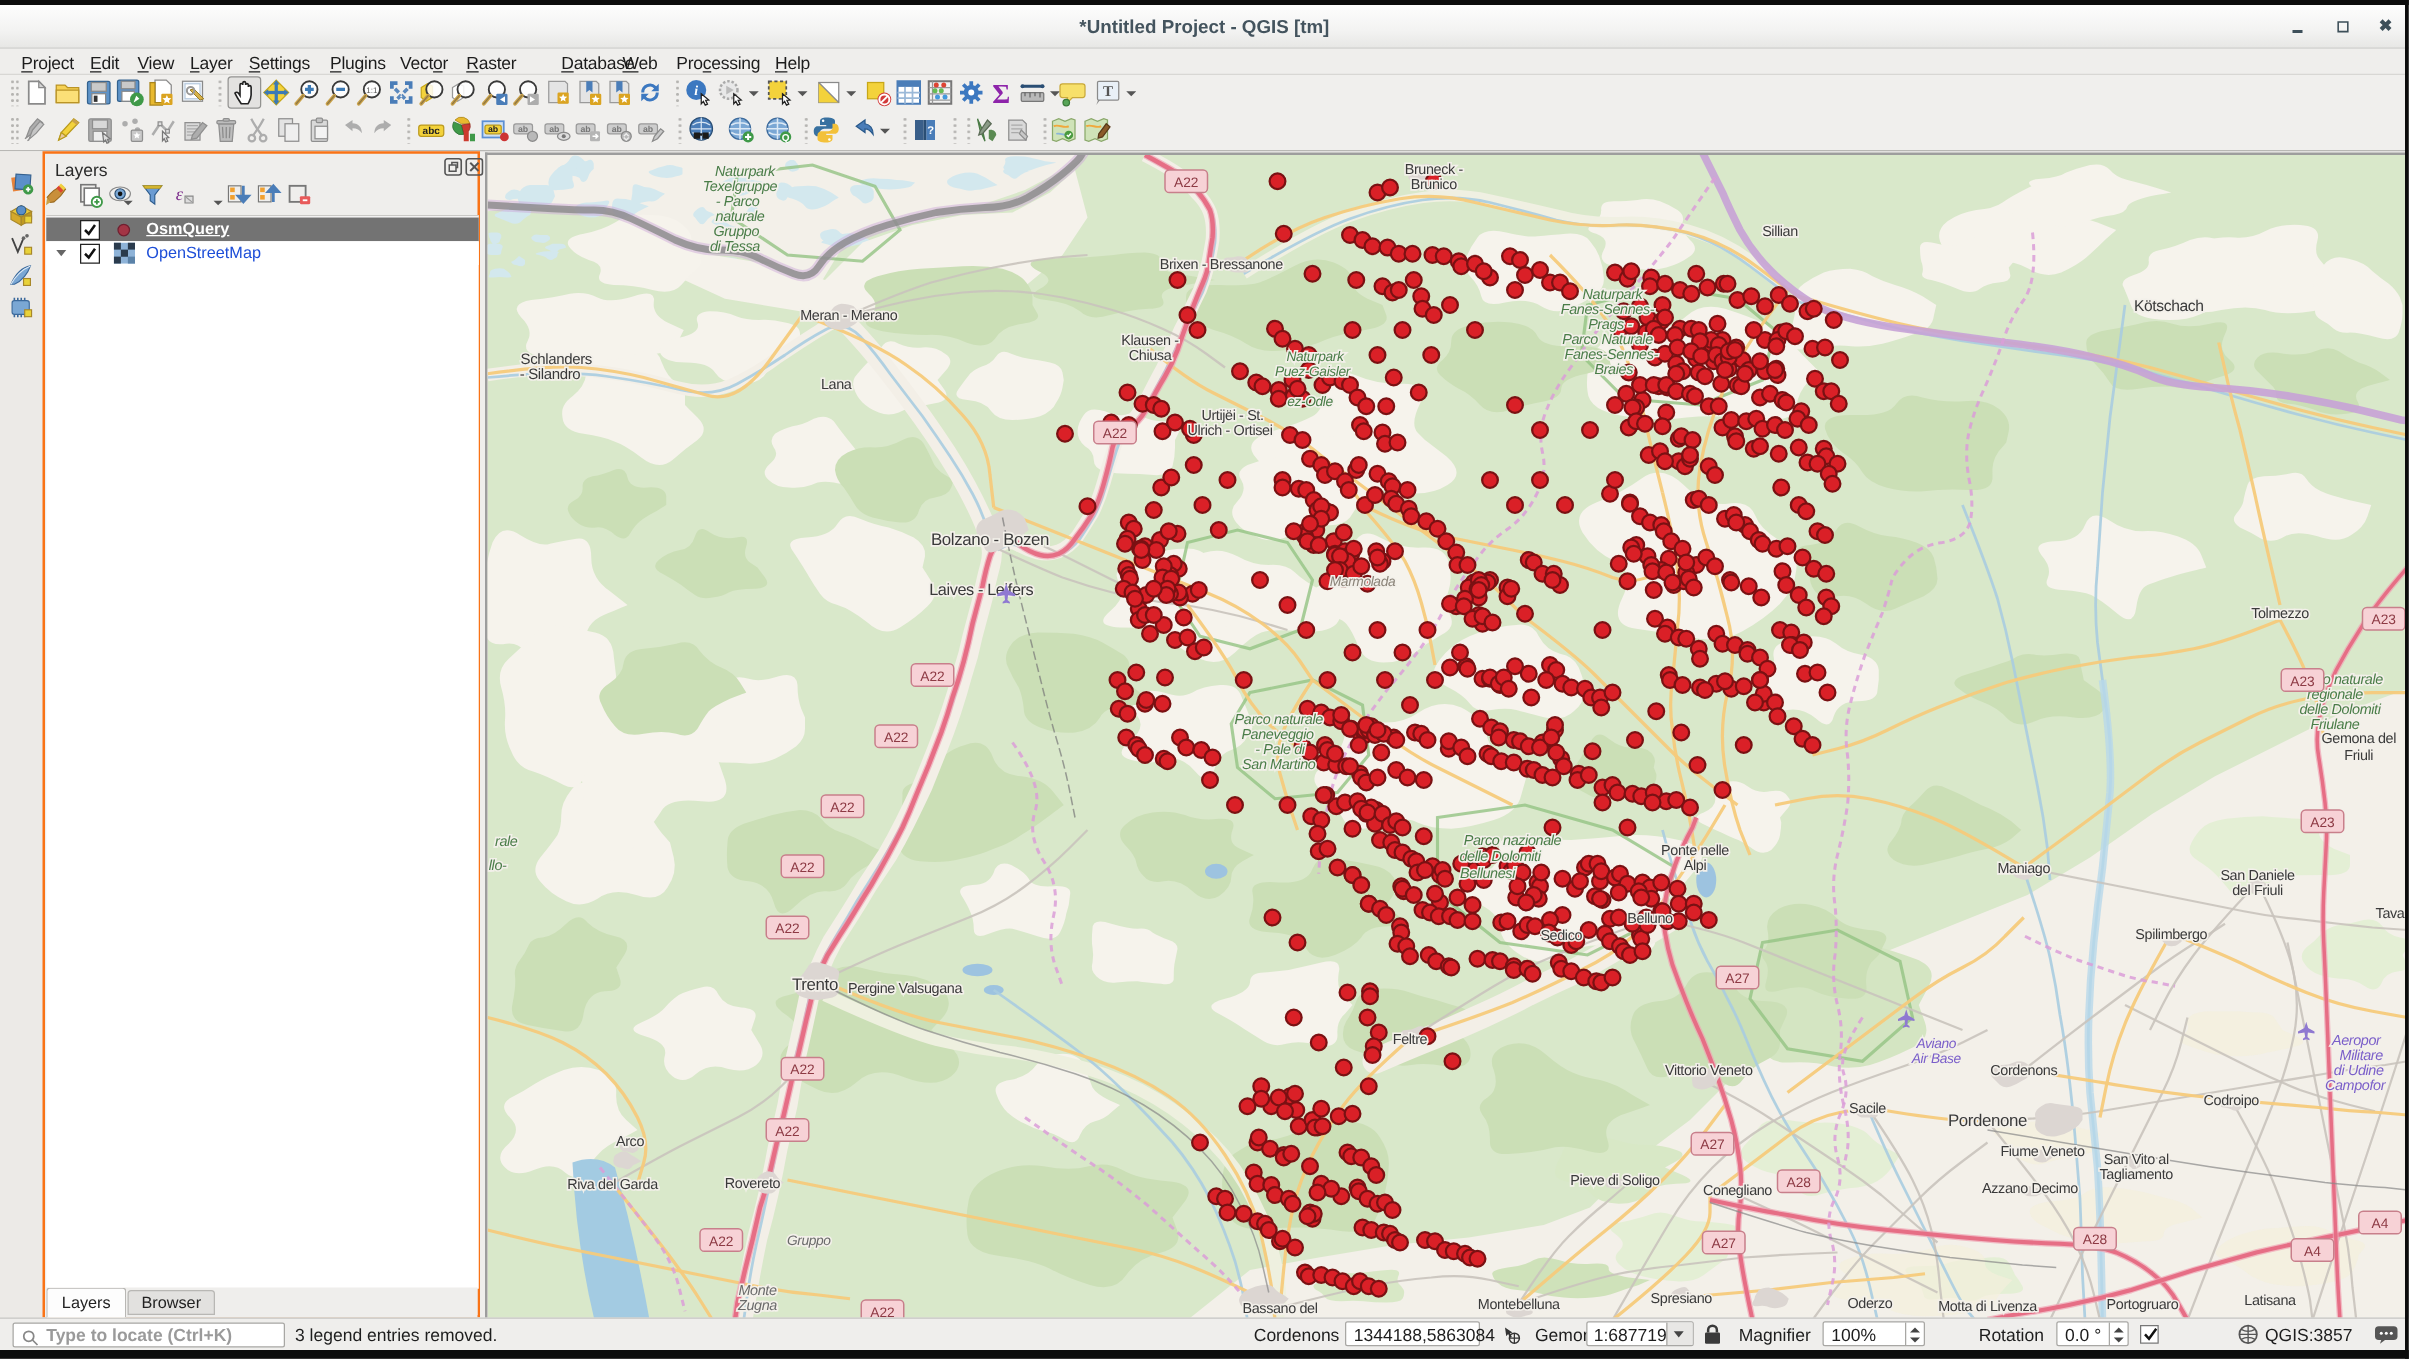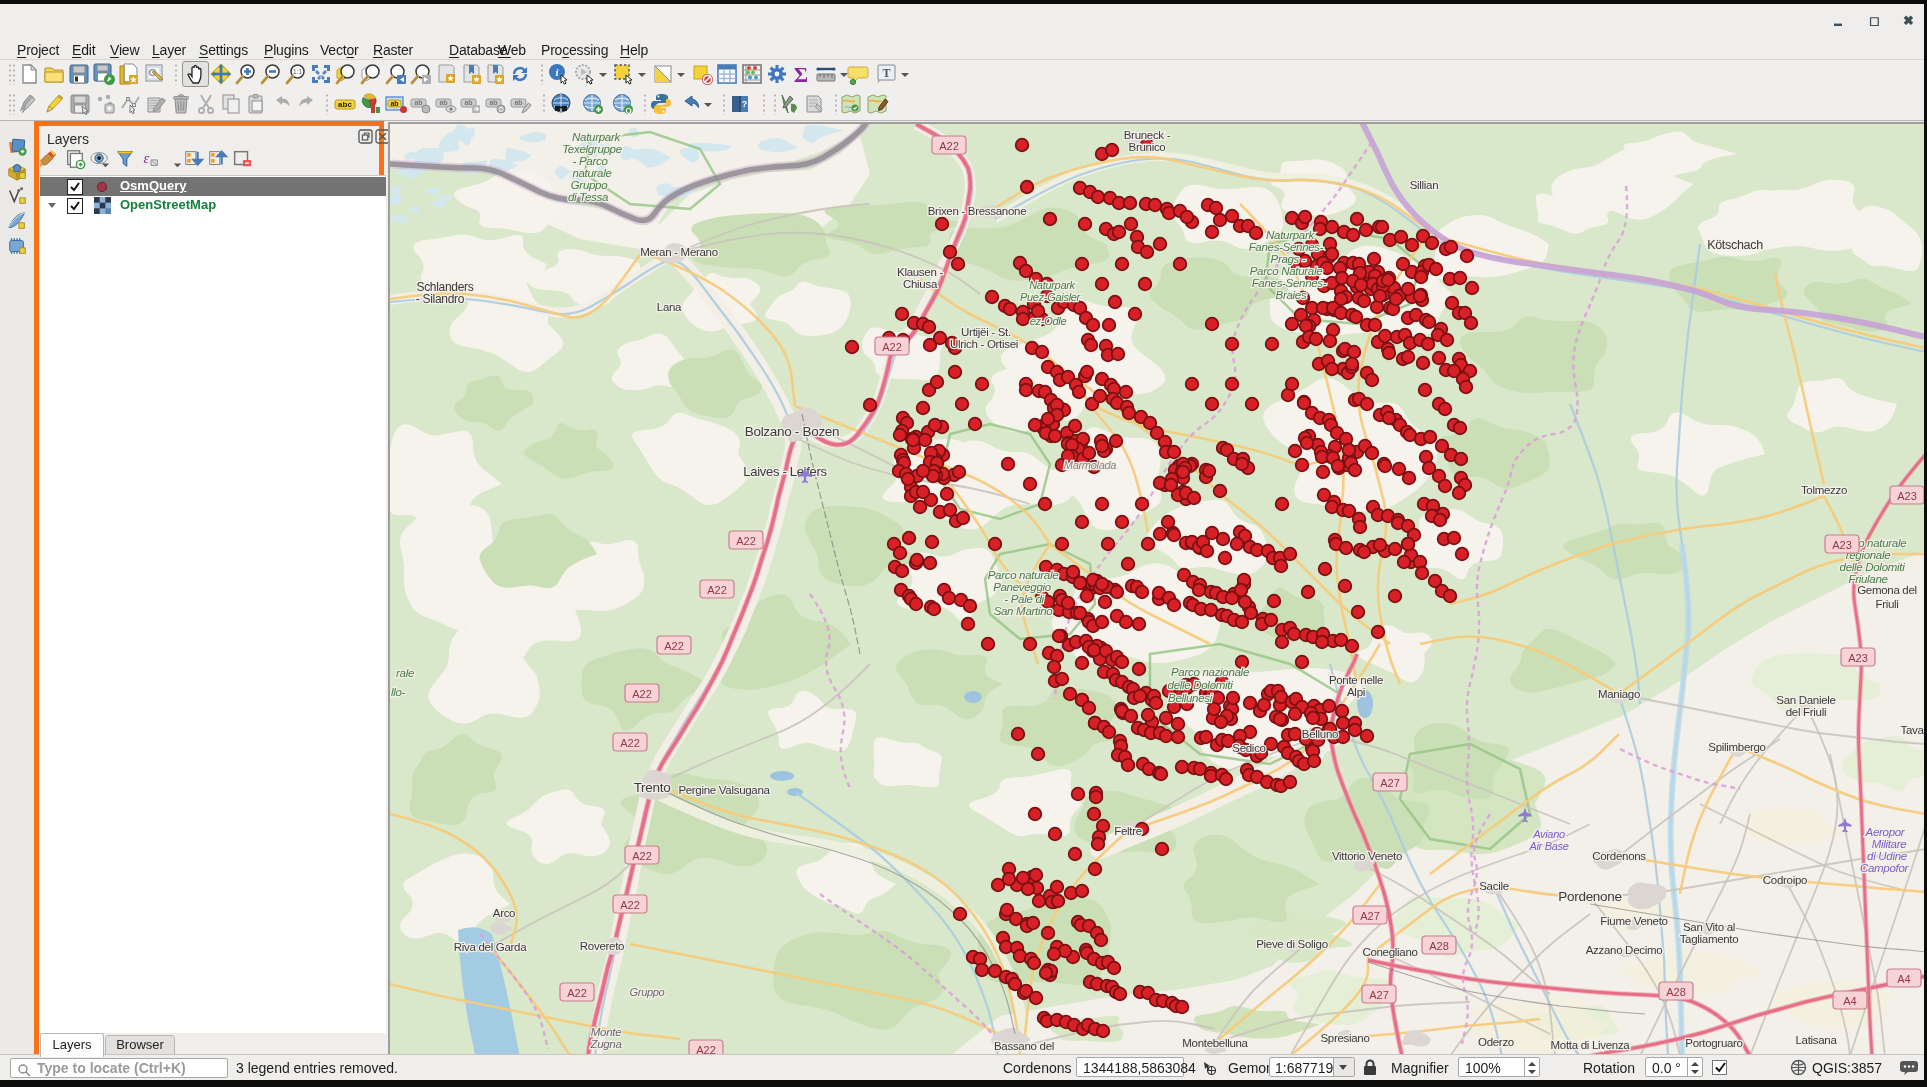--- a/index.html
+++ b/index.html
@@ -19,36 +19,39 @@
   .menuitem{position:absolute;top:3px;font-size:14px;letter-spacing:-0.2px;color:#1c1c1c;}
   .menuitem u{text-decoration:underline;text-underline-offset:2px;}
   
   #tb1{left:0;top:60px;width:1927px;height:28px;background:#f0efed;}
   #tb2{left:0;top:88px;width:1927px;height:32px;background:#f0efed;border-bottom:1px solid #b8b7b4;}
   .ticon{position:absolute;width:24px;height:24px;}
   .handle{position:absolute;width:7px;height:22px;background-image:radial-gradient(circle,#b5b4b1 1px,transparent 1.2px);background-size:4px 5px;}
   
   #dock{left:0;top:121px;width:34px;height:933px;background:#eceae7;}
   
-  #panel{left:34px;top:121px;width:350px;height:933px;background:#efeeec;border:5px solid #f97316;box-sizing:border-box;}
+  #panel{left:34px;top:121px;width:350px;height:933px;background:#efeeec;border:2px solid #f97316;box-sizing:border-box;}
   #paneltitle{position:absolute;left:8px;top:5px;font-size:14px;color:#2a2a2a;}
   #panellist{position:absolute;left:1px;top:49px;width:346px;height:858px;background:#ffffff;border-top:1px solid #c9c8c5;}
   .lrow{position:absolute;left:0;width:346px;height:19px;}
   #tabbar{position:absolute;left:0px;top:907px;width:346px;height:24px;background:#efeeec;}
   .tab{position:absolute;top:0px;height:22px;font-size:13px;color:#222;text-align:center;box-sizing:border-box;padding-top:3px;}
   
   #map{left:388px;top:122px;width:1536px;height:932px;background:#f2efe9;overflow:hidden;border-left:2px solid #9d9d9d;border-top:2px solid #9d9d9d;box-sizing:content-box;}
   
   #status{left:0;top:1054px;width:1927px;height:26px;background:#efeeec;border-top:1px solid #c6c5c2;}
   .slabel{position:absolute;top:5px;font-size:14px;color:#1d1d1d;}
   .sbox{position:absolute;top:2px;height:20px;background:#fff;border:1px solid #a8a7a4;border-radius:2px;box-sizing:border-box;font-size:14px;color:#1d1d1d;}
 </style>
 </head>
 <body>
 <div id="win">
+  <div id="titlebar" class="abs">
+      <div id="title">*Untitled Project - QGIS [tm]</div>
+    </div>
   <div class="winbtn mini" style="left:1834px;top:19px;">▬</div>
   <div class="winbtn" style="left:1869px;">◻</div>
   <div class="winbtn" style="left:1903px;">✖</div>
   <div id="topblack" class="abs"></div>
   <div id="menubar" class="abs">
       <span class="menuitem" style="left:17px;"><u>P</u>roject</span>
       <span class="menuitem" style="left:72px;"><u>E</u>dit</span>
       <span class="menuitem" style="left:110px;"><u>V</u>iew</span>
       <span class="menuitem" style="left:152px;"><u>L</u>ayer</span>
       <span class="menuitem" style="left:199px;"><u>S</u>ettings</span>
@@ -549,21 +552,21 @@
             <path d="M2 6l3 3 5-7" stroke="#111" stroke-width="2" fill="none"></path>
           </svg>
           <svg class="abs" style="left:54px;top:1px" width="17" height="17" viewBox="0 0 17 17">
             <rect width="17" height="17" fill="#8eb3d8"></rect>
             <rect x="0" y="0" width="5.7" height="5.7" fill="#2a3b4d"></rect>
             <rect x="11.3" y="0" width="5.7" height="5.7" fill="#2a3b4d"></rect>
             <rect x="5.7" y="5.7" width="5.7" height="5.7" fill="#2a3b4d"></rect>
             <rect x="0" y="11.3" width="5.7" height="5.7" fill="#2a3b4d"></rect>
             <rect x="11.3" y="11.3" width="5.7" height="5.7" fill="#5b82a8"></rect>
           </svg>
-          <span class="abs" style="left:80px;top:1px;font-size:13px;font-weight:bold;color:#15803d;">OpenStreetMap</span>
+          <span class="abs" style="left:80px;top:1px;font-size:13px;font-weight:normal;color:#1d4ed8;">OpenStreetMap</span>
         </div>
       </div>
       <div id="tabbar">
         <div class="tab" style="left:1px;width:64px;background:#fdfdfd;border:1px solid #b8b7b4;border-bottom:none;border-radius:3px 3px 0 0;z-index:2;height:24px;">Layers</div>
         <div class="tab" style="left:66px;width:70px;background:#e2e1df;border:1px solid #b8b7b4;border-radius:3px 3px 0 0;top:2px;height:20px;padding-top:1px;">Browser</div>
       </div>
     </div>
   <div id="map" class="abs"><svg width="1536" height="932" viewBox="0 0 1536 932">
         <rect width="1536" height="932" fill="#d9e8ca"></rect>
         <path d="M0 0L480 0L460 12L430 28L395 40L350 52L310 62L285 72L268 100L240 92L205 78L168 76L128 56L92 44L55 42L25 42L0 45Z" fill="#f3f0e9"></path>

